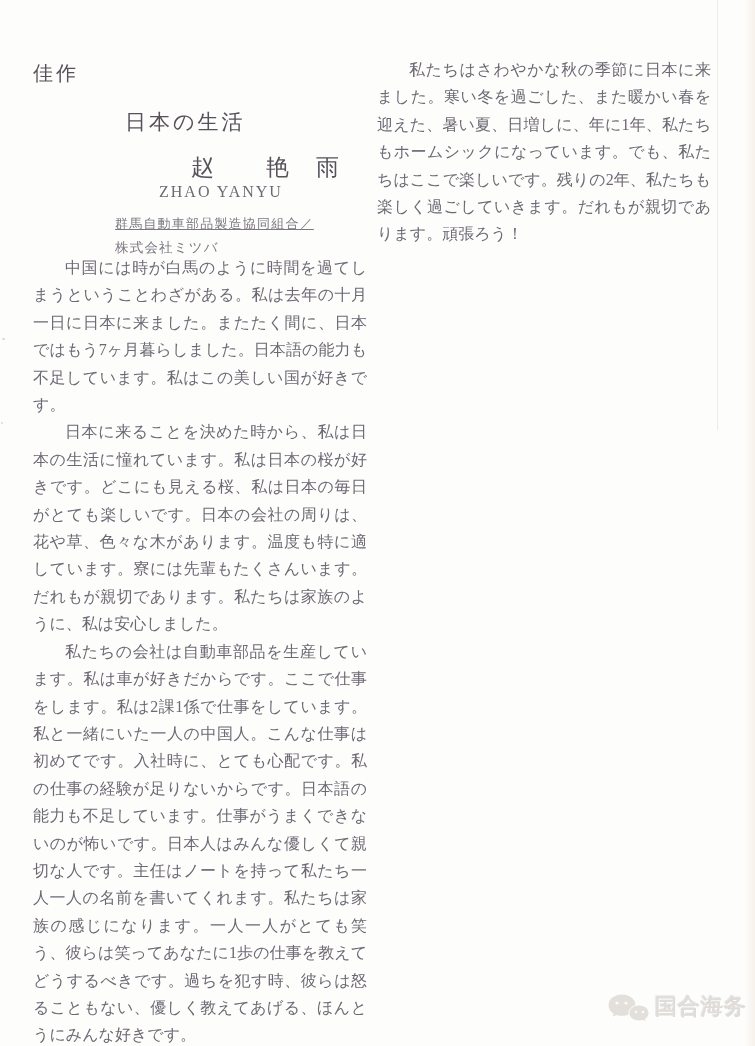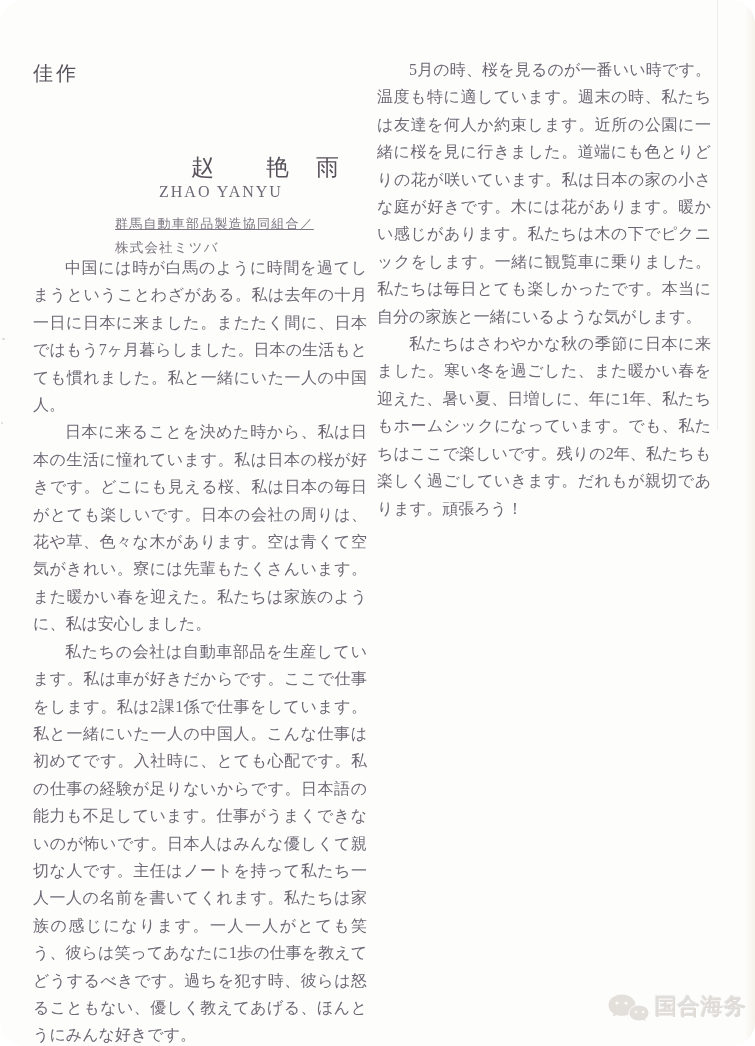--- a/index.html
+++ b/index.html
@@ -11,21 +11,20 @@
   }
   *{margin:0;padding:0;box-sizing:border-box;}
   html,body{background:#ffffff;}
   .page{
     position:relative;
     width:755px;height:1046px;
     background:var(--paper);
     overflow:hidden;
     font-family:"Liberation Serif","DejaVu Serif",serif;
     color:var(--body-text);
-    border-radius:24px;
   }
   
   .scan-edge{
     position:absolute;right:0;top:0;width:10px;height:100%;
     background:linear-gradient(to right, rgba(245,238,230,0), rgba(240,231,221,.55));
     pointer-events:none;
   }
   .scan-line{
     position:absolute;left:717px;top:0;width:1px;height:430px;
     background:rgba(190,188,186,.25);
@@ -97,34 +96,34 @@
 
 <div class="page">
 
   <div class="scan-edge"></div>
   <div class="scan-line"></div>
   <div class="speck s1"></div>
   <div class="speck s2"></div>
 
   <div class="col col-left">
     <div class="award sans">佳作</div>
+    <div class="essay-title sans">日本の生活</div>
     <div class="author-name">赵　　艳　雨</div>
     <div class="author-roman">ZHAO YANYU</div>
     <div class="affil-1">群馬自動車部品製造協同組合／</div>
     <div class="affil-2">株式会社ミツバ</div>
     <div class="body-text body-left">
-        <p class="para indent">中国には時が白馬のように時間を過てしまうということわざがある。私は去年の十月一日に日本に来ました。またたく間に、日本ではもう7ヶ月暮らしました。日本の生活もとても慣れました。私と一緒にいた一人の中国人。</p>
-        <p class="para indent">日本に来ることを決めた時から、私は日本の生活に憧れています。私は日本の桜が好きです。どこにも見える桜、私は日本の毎日がとても楽しいです。日本の会社の周りは、花や草、色々な木があります。空は青くて空気がきれい。寮には先輩もたくさんいます。また暖かい春を迎えた。私たちは家族のように、私は安心しました。</p>
+        <p class="para indent">中国には時が白馬のように時間を過てしまうということわざがある。私は去年の十月一日に日本に来ました。またたく間に、日本ではもう7ヶ月暮らしました。日本語の能力も不足しています。私はこの美しい国が好きです。</p>
+        <p class="para indent">日本に来ることを決めた時から、私は日本の生活に憧れています。私は日本の桜が好きです。どこにも見える桜、私は日本の毎日がとても楽しいです。日本の会社の周りは、花や草、色々な木があります。温度も特に適しています。寮には先輩もたくさんいます。だれもが親切であります。私たちは家族のように、私は安心しました。</p>
         <p class="para indent">私たちの会社は自動車部品を生産しています。私は車が好きだからです。ここで仕事をします。私は2課1係で仕事をしています。私と一緒にいた一人の中国人。こんな仕事は初めてです。入社時に、とても心配です。私の仕事の経験が足りないからです。日本語の能力も不足しています。仕事がうまくできないのが怖いです。日本人はみんな優しくて親切な人です。主任はノートを持って私たち一人一人の名前を書いてくれます。私たちは家族の感じになります。一人一人がとても笑う、彼らは笑ってあなたに1歩の仕事を教えてどうするべきです。過ちを犯す時、彼らは怒ることもない、優しく教えてあげる、ほんとうにみんな好きです。</p>
       </div>
   </div>
 
   <div class="col col-right">
     <div class="body-text body-right">
-        <p class="para indent">5月の時、桜を見るのが一番いい時です。温度も特に適しています。週末の時、私たちは友達を何人か約束します。近所の公園に一緒に桜を見に行きました。道端にも色とりどりの花が咲いています。私は日本の家の小さな庭が好きです。木には花があります。暖かい感じがあります。私たちは木の下でピクニックをします。一緒に観覧車に乗りました。私たちは毎日とても楽しかったです。本当に自分の家族と一緒にいるような気がします。</p>
         <p class="para indent">私たちはさわやかな秋の季節に日本に来ました。寒い冬を過ごした、また暖かい春を迎えた、暑い夏、日増しに、年に1年、私たちもホームシックになっています。でも、私たちはここで楽しいです。残りの2年、私たちも楽しく過ごしていきます。だれもが親切であります。頑張ろう！</p>
       </div>
   </div>
 
   <div class="watermark">
     <svg class="wechat-icon" width="44" height="32" viewBox="0 0 44 32" aria-hidden="true">
       <g fill="#e3e0dc" stroke="#ffffff" stroke-width="1">
         <path d="M16 2 C8.3 2 2 7 2 13.2 c0 3.5 2 6.6 5.1 8.6 l-1.2 4 4.3-2.2 c1.8 0.5 3.8 0.8 5.8 0.8 7.7 0 14-5 14-11.2 C30 7 23.7 2 16 2 Z"></path>
         <path d="M33 13 c-5.5 0-10 3.6-10 8 0 4.4 4.5 8 10 8 1.4 0 2.8-0.2 4-0.6 l3.4 1.7-0.9-3.2 c2.2-1.5 3.5-3.6 3.5-5.9 0-4.4-4.5-8-10-8 Z"></path>
       </g>

